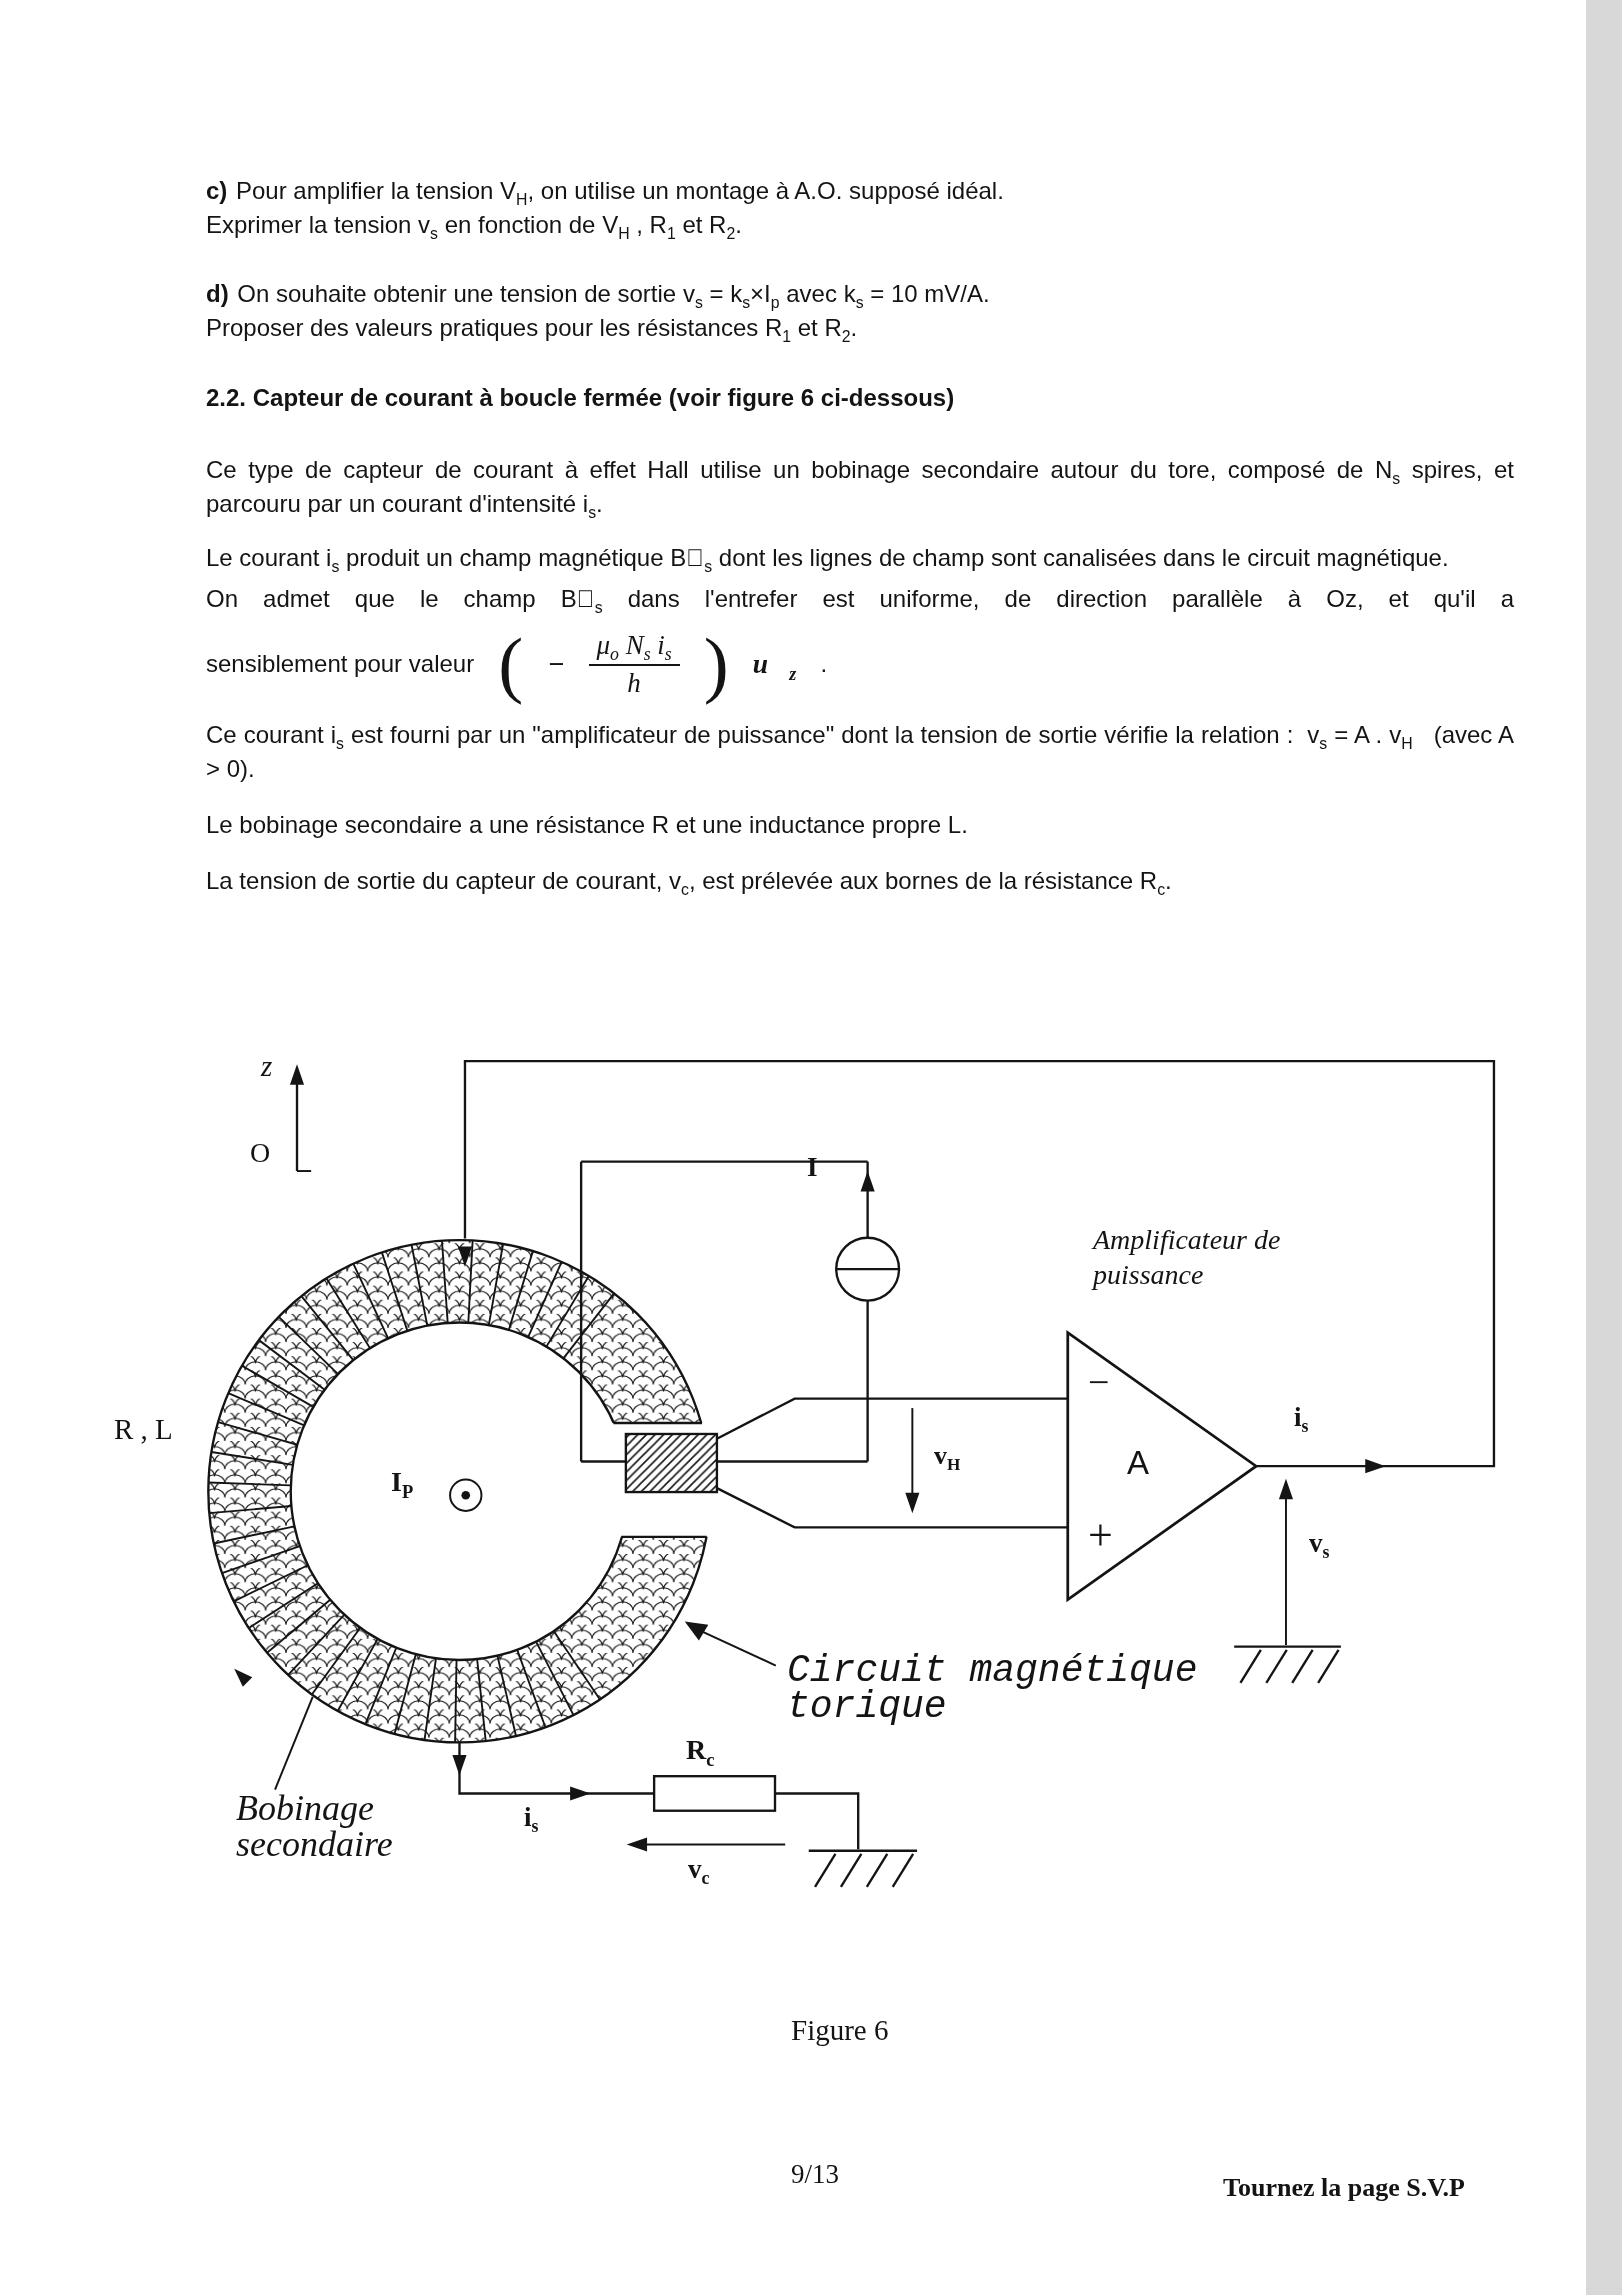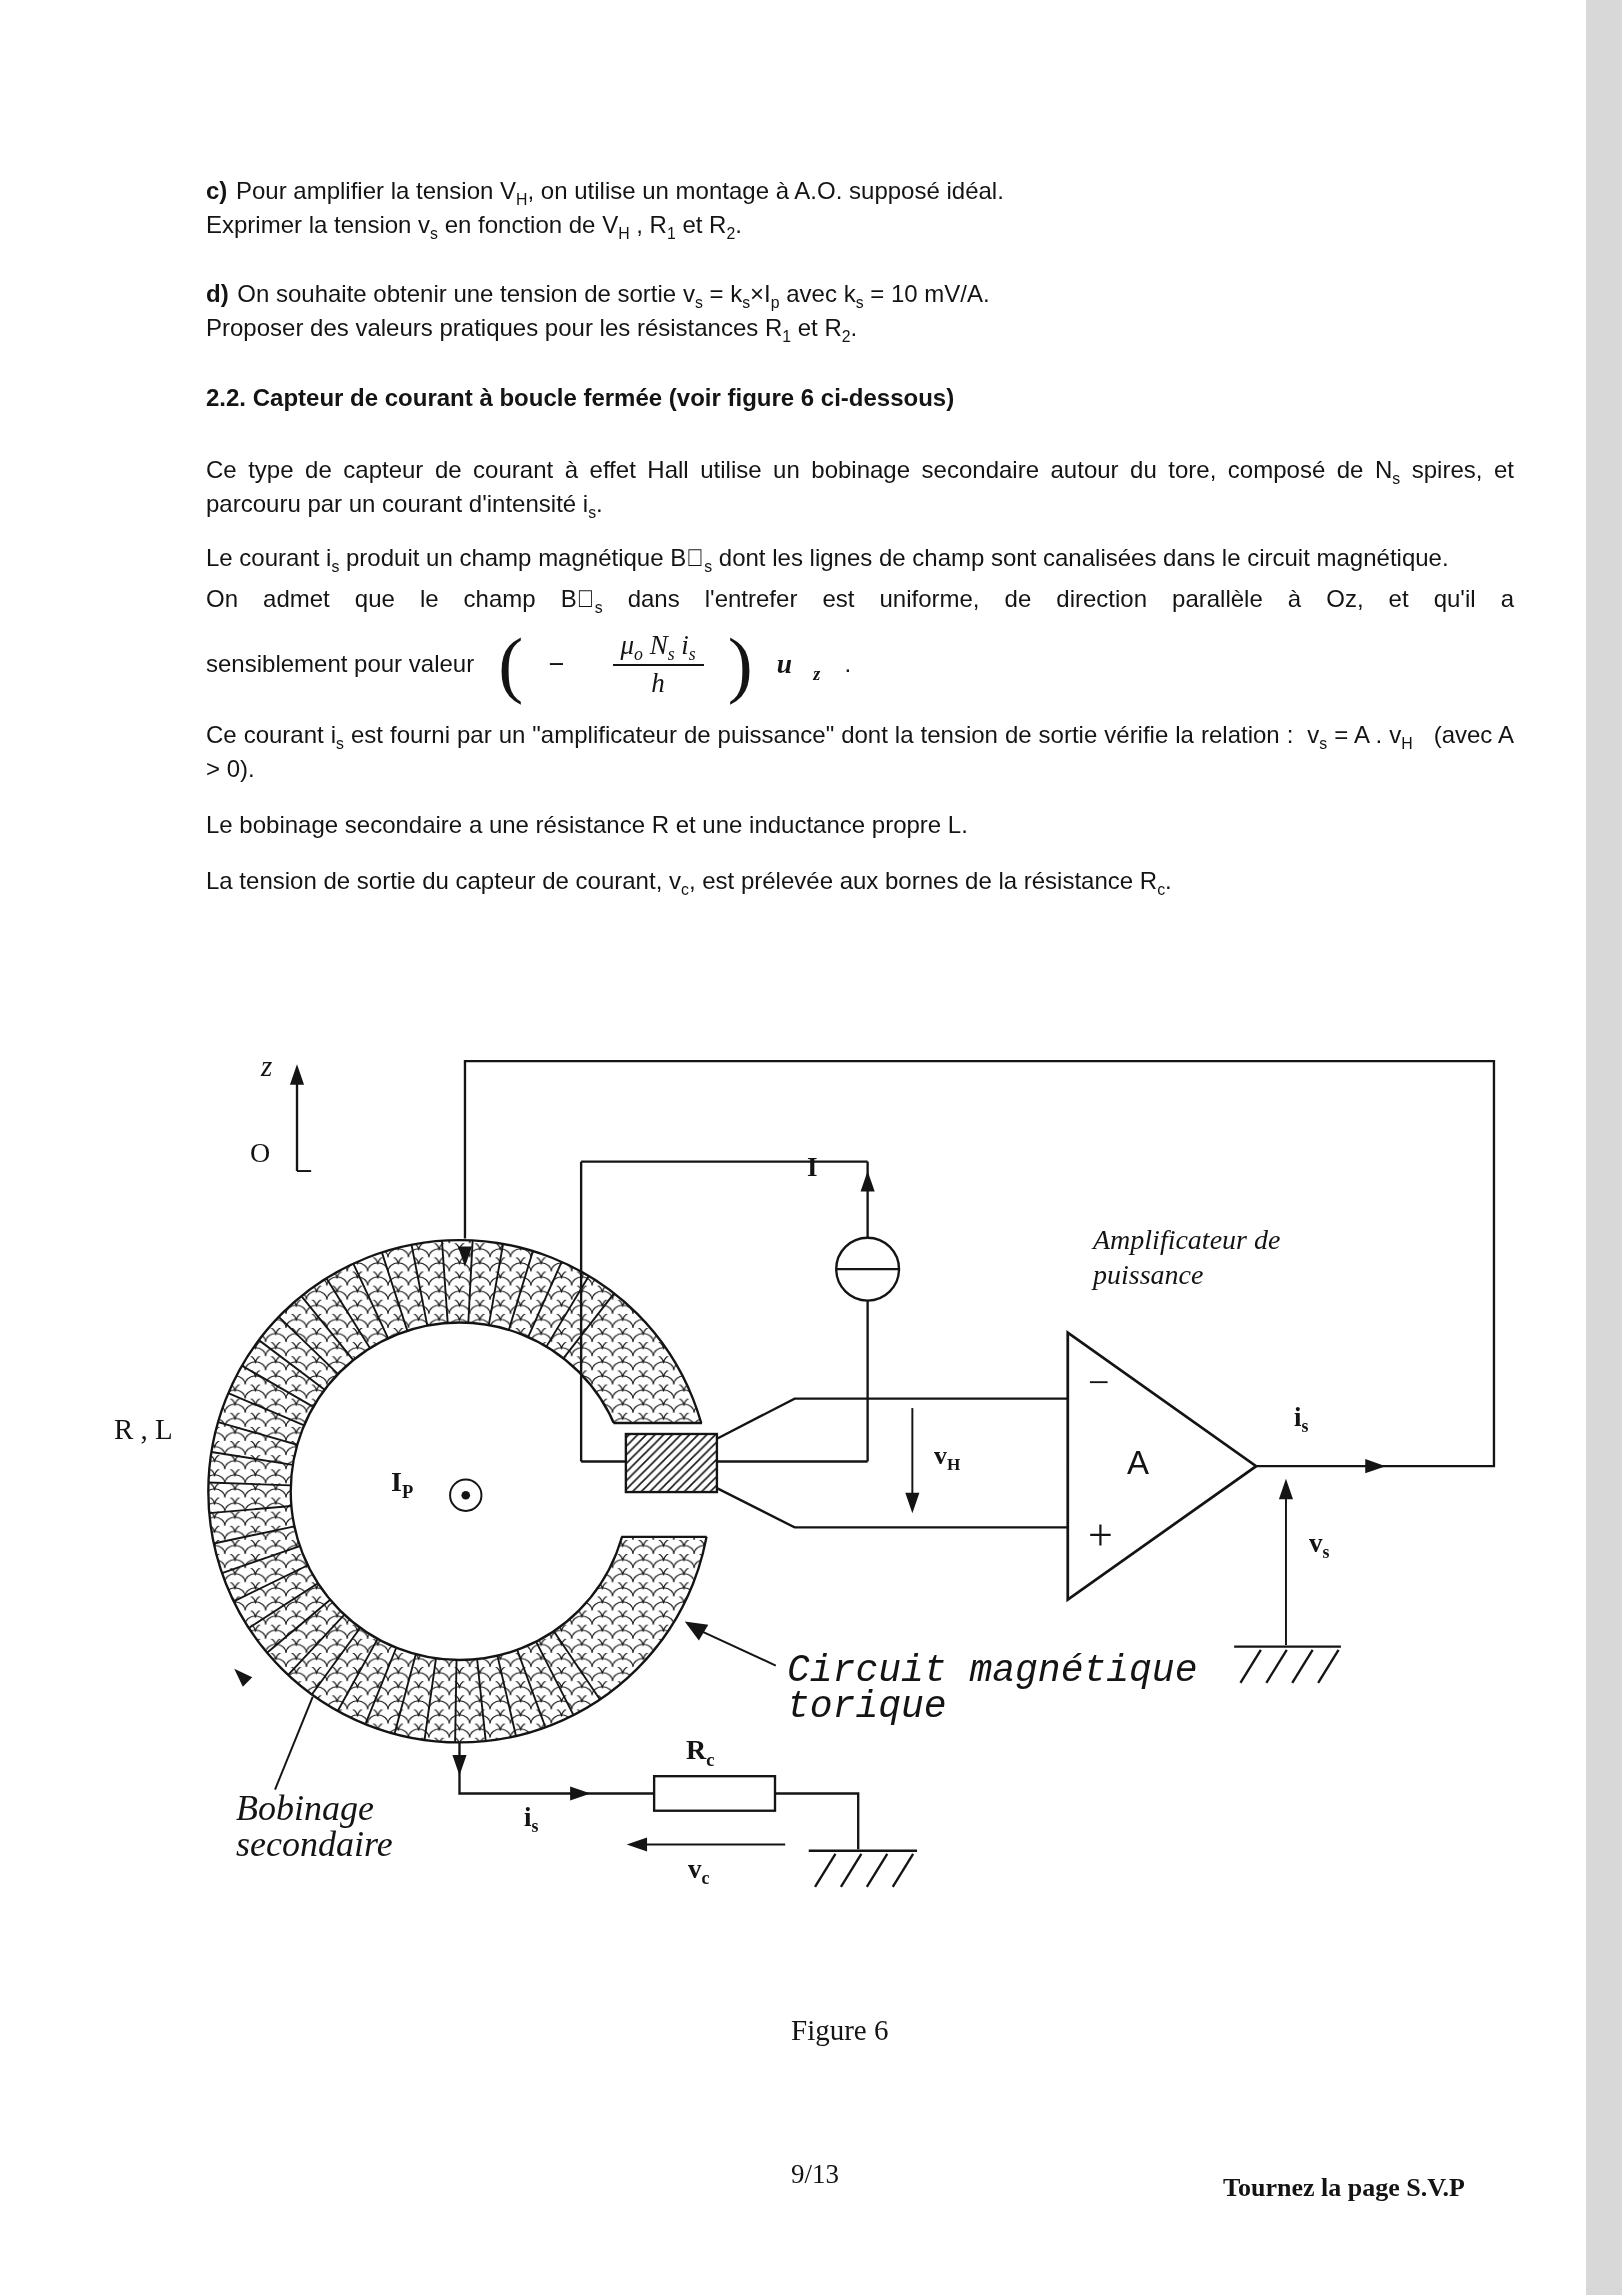--- a/index.html
+++ b/index.html
@@ -10,21 +10,21 @@
   .para{text-align:justify;}
   .jlast{text-align:justify;text-align-last:justify;}
   .pblock b{font-weight:bold;margin-right:8.6px;}
   .heading{font-weight:bold;}
   sub{font-size:66%;line-height:0;}
   .mt8{margin-top:6.3px}.mt10{margin-top:7.9px}.mt26{margin-top:20.4px}.mt28{margin-top:22px}
   .mt44{margin-top:35px}.mt46{margin-top:36px}.mt48{margin-top:38px}
   .formula-line{display:flex;align-items:center;gap:24px;height:91px;margin-top:3.1px;}
   .paren{font-family:"Liberation Serif",serif;font-size:75px;font-weight:400;line-height:0.85;}
   .frac{display:inline-flex;flex-direction:column;align-items:center;
-        font-family:"Liberation Serif",serif;font-style:italic;font-size:27px;line-height:31px;margin-left:24px;}
+        font-family:"Liberation Serif",serif;font-style:italic;font-size:27px;line-height:31px;}
   .frac .num{padding:0 7.9px 3.1px;border-bottom:2px solid #141414;}
   .frac .den{padding-top:1.6px;}
   .fminus{font-size:27px;margin-left:1.6px;}
   .uz{font-family:"Liberation Serif",serif;font-style:italic;font-size:27.5px;font-weight:bold;}
   .fig-label{position:absolute;z-index:2;font-family:"Liberation Serif",serif;
              font-size:27px;color:#141414;white-space:nowrap;}
   .it{font-style:italic}.bld{font-weight:bold}
   .sansfont{font-family:"Liberation Sans",sans-serif;}
   .ctr{text-align:left;}
   svg.diagram{position:absolute;left:0;top:0;z-index:1;}

